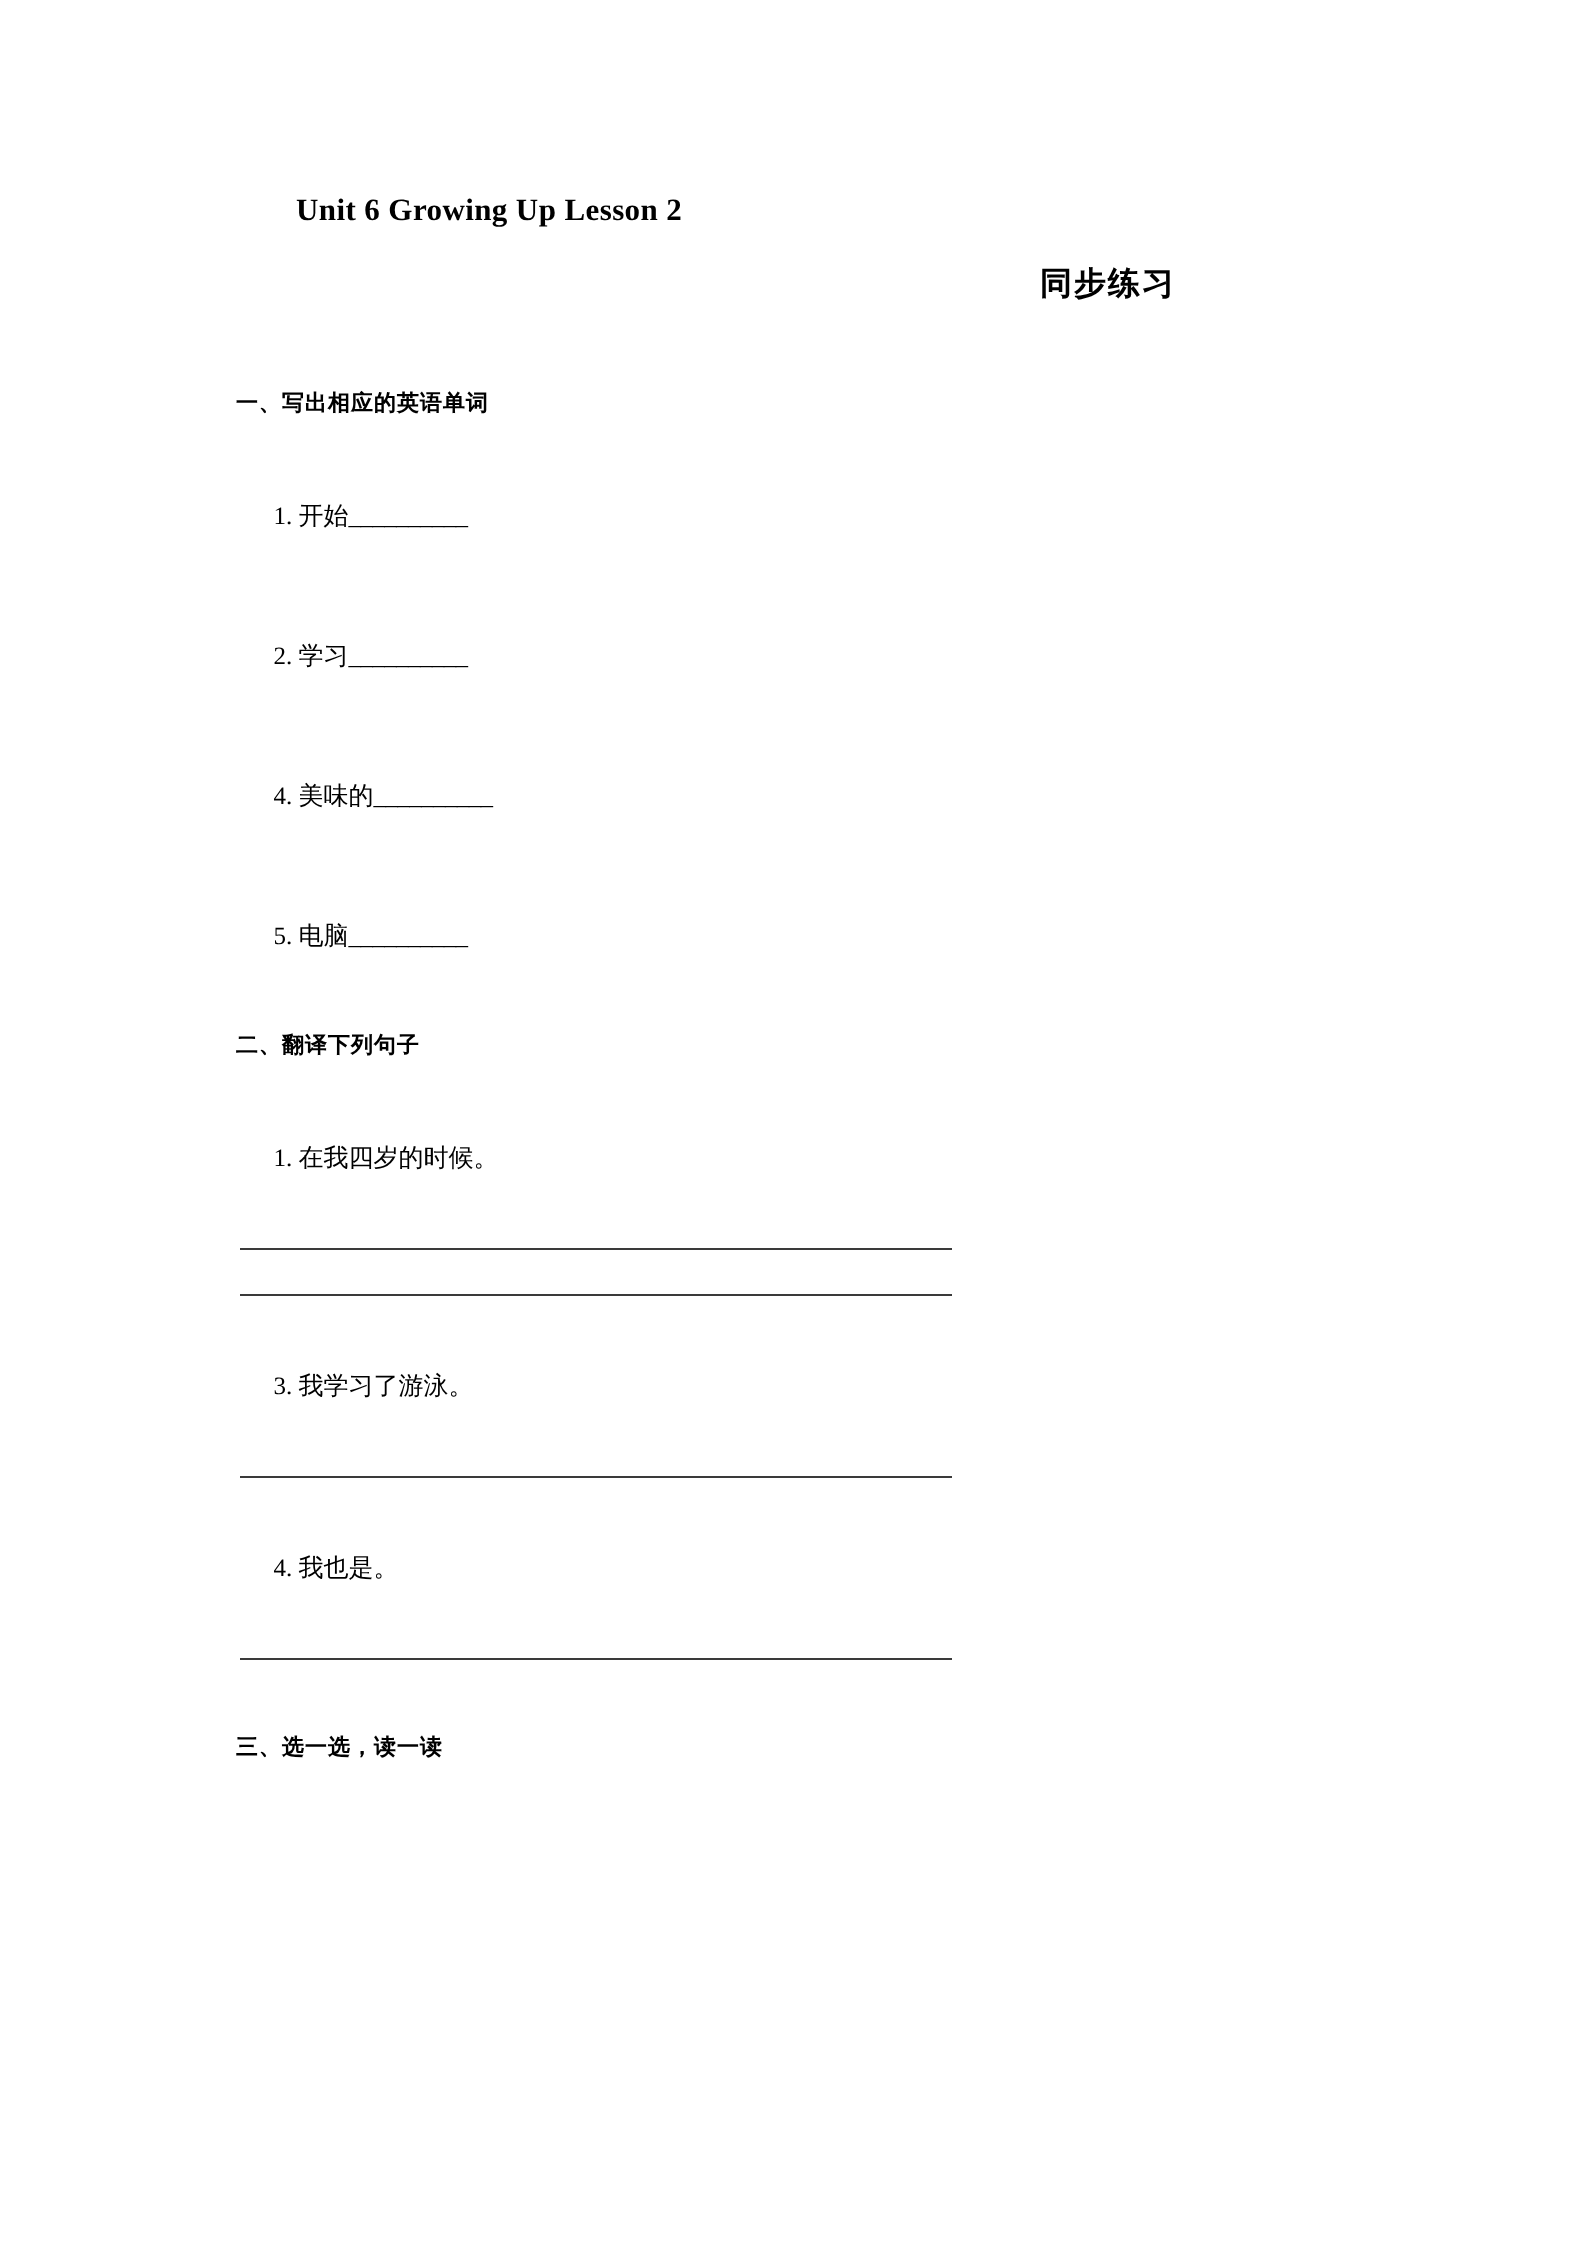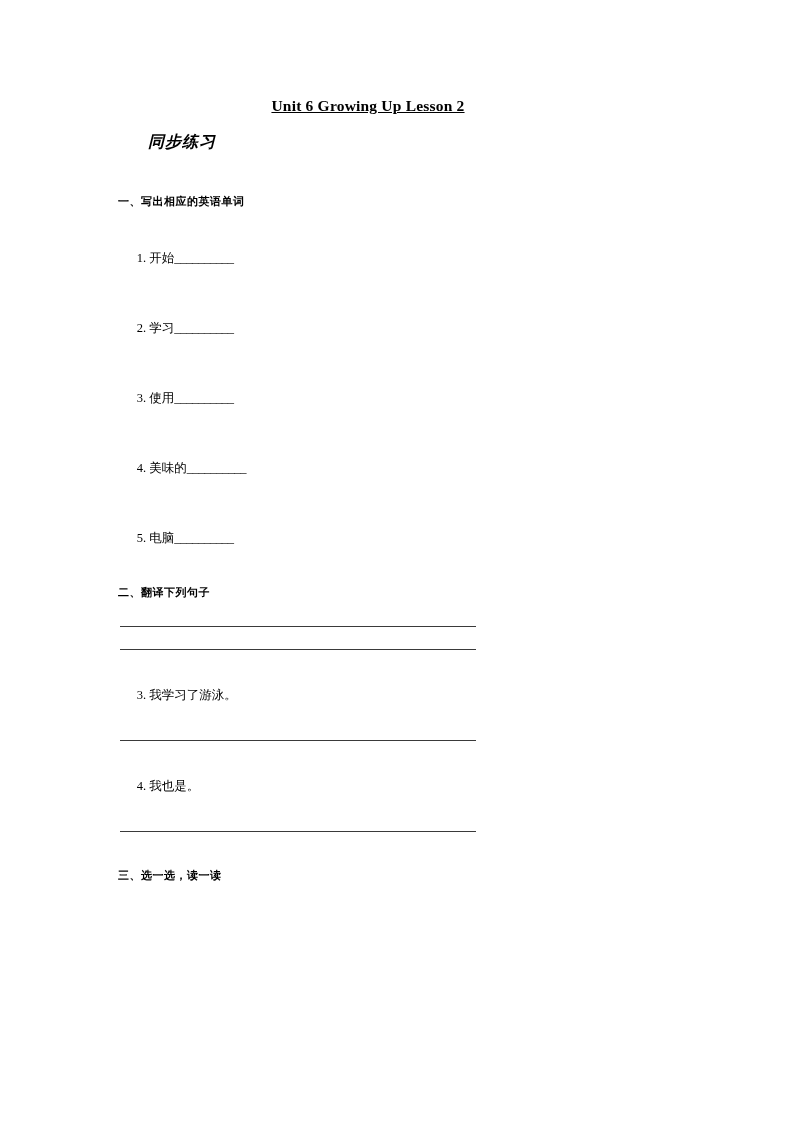--- a/index.html
+++ b/index.html
@@ -28,37 +28,35 @@
     left: 118px;
     top: 96px;
     width: 560px;
   }
 
   
   .doc-title {
     font-family: "Liberation Serif", "DejaVu Serif", serif;
     font-weight: bold;
     font-size: 15.5px;
-    text-align: center;
+    text-align: left;
     width: 440px;
     margin: 0 0 0 30px;
     letter-spacing: 0.2px;
     line-height: 20px;
-    text-decoration: underline;
   }
   .doc-subtitle {
     font-family: "DejaVu Sans", "Liberation Sans", sans-serif;
     font-weight: bold;
     font-size: 16px;
-    text-align: left;
+    text-align: right;
     width: 440px;
     margin: 16px 0 0 30px;
     line-height: 20px;
     letter-spacing: 1px;
-    font-style: italic;
   }
 
   
   .section-heading {
     font-family: "DejaVu Sans", "Liberation Sans", sans-serif;
     font-weight: bold;
     font-size: 11px;
     line-height: 22px;
     margin: 0;
     letter-spacing: 0.5px;
@@ -117,31 +115,31 @@
 
     <div class="section-heading sec1">一、写出相应的英语单词</div>
 
     <div class="word-item sec1-first">
       <span>1.</span><span> </span><span class="cn">开始</span><span class="blank-under">__________</span>
     </div>
     <div class="word-item">
       <span>2.</span><span> </span><span class="cn">学习</span><span class="blank-under">__________</span>
     </div>
     <div class="word-item">
-      <span>3.</span><span> </span><span class="cn">使用</span><span class="blank-under">__________</span>
-    </div>
-    <div class="word-item">
       <span>4.</span><span> </span><span class="cn">美味的</span><span class="blank-under">__________</span>
     </div>
     <div class="word-item">
       <span>5.</span><span> </span><span class="cn">电脑</span><span class="blank-under">__________</span>
     </div>
 
     <div class="section-heading sec2">二、翻译下列句子</div>
 
+    <div class="trans-item">
+      <span>1.</span><span> </span><span class="cn">在我四岁的时候。</span>
+    </div>
     <hr class="answer-rule">
 
     <hr class="answer-rule">
 
     <div class="trans-item">
       <span>3.</span><span> </span><span class="cn">我学习了游泳。</span>
     </div>
     <hr class="answer-rule">
 
     <div class="trans-item">

